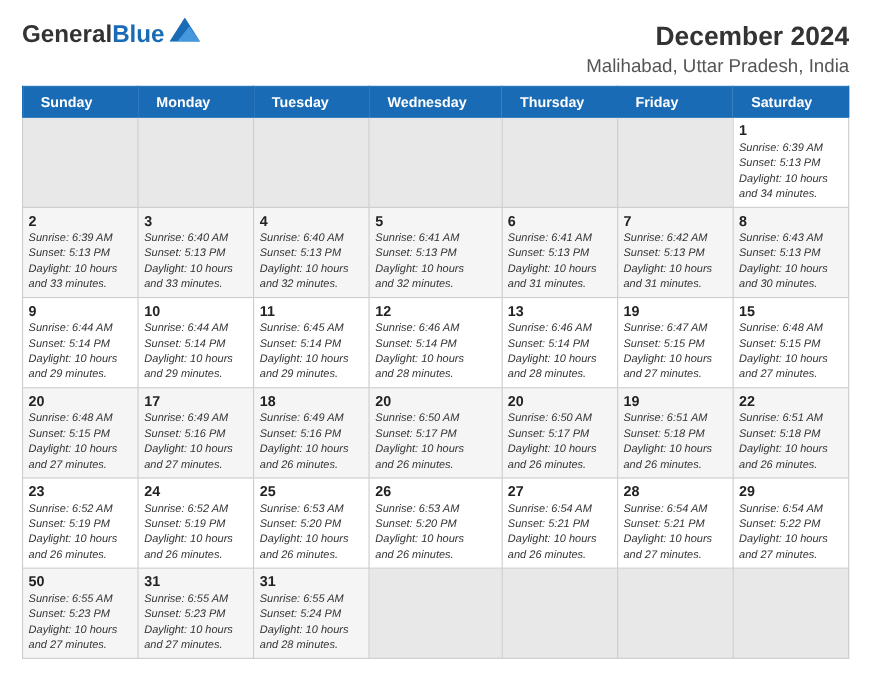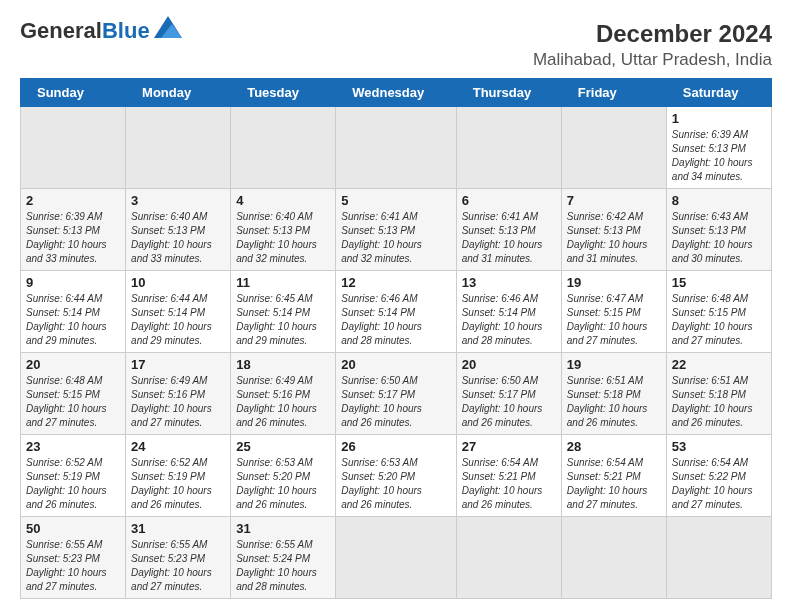--- a/index.html
+++ b/index.html
@@ -236,21 +236,21 @@
       </td>
         <td>
         <div class="day-number">27</div>
         <div class="day-info">Sunrise: 6:54 AM<br>Sunset: 5:21 PM<br>Daylight: 10 hours<br>and 26 minutes.</div>
       </td>
         <td>
         <div class="day-number">28</div>
         <div class="day-info">Sunrise: 6:54 AM<br>Sunset: 5:21 PM<br>Daylight: 10 hours<br>and 27 minutes.</div>
       </td>
         <td>
-        <div class="day-number">53</div>
+        <div class="day-number">29</div>
         <div class="day-info">Sunrise: 6:54 AM<br>Sunset: 5:22 PM<br>Daylight: 10 hours<br>and 27 minutes.</div>
       </td>
       </tr>
       <tr>
         <td>
         <div class="day-number">50</div>
         <div class="day-info">Sunrise: 6:55 AM<br>Sunset: 5:23 PM<br>Daylight: 10 hours<br>and 27 minutes.</div>
       </td>
         <td>
         <div class="day-number">31</div>

